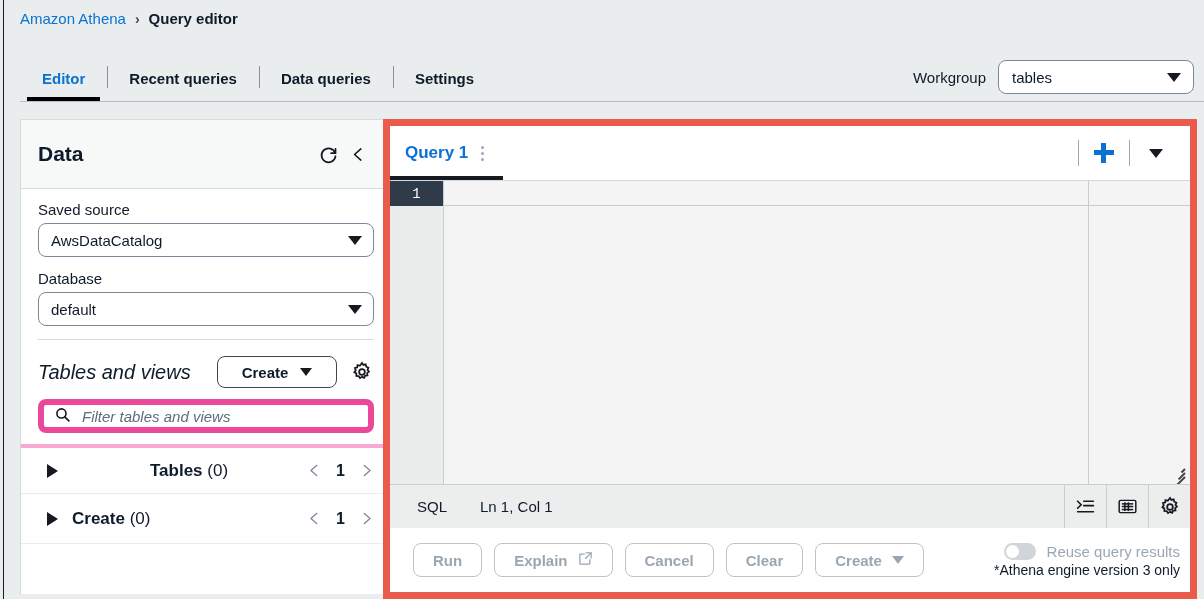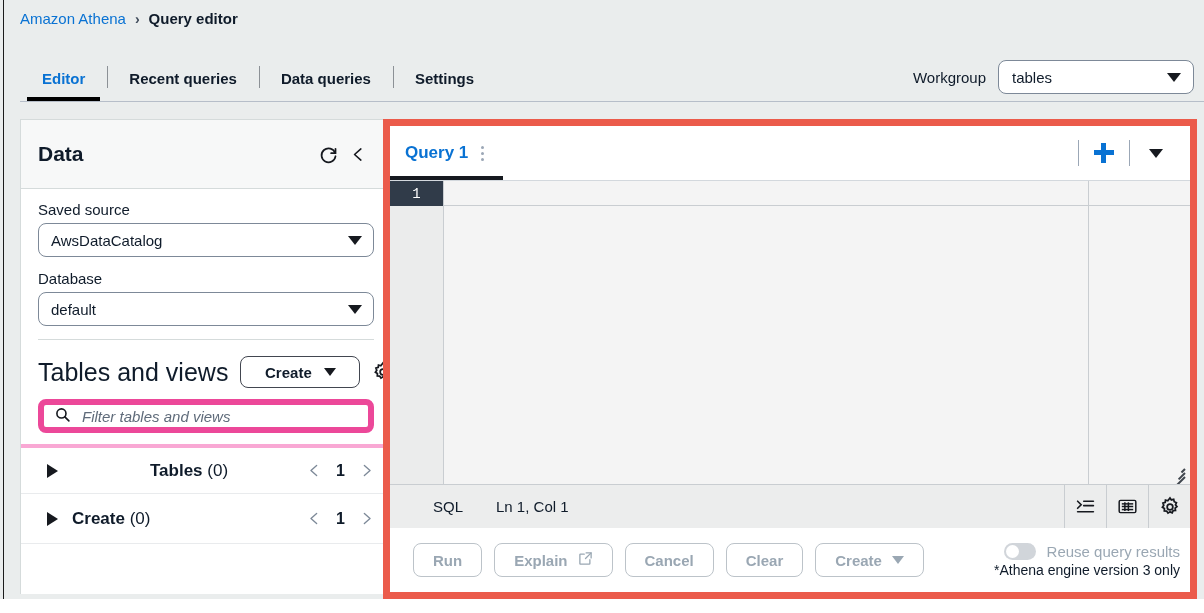--- a/index.html
+++ b/index.html
@@ -201,24 +201,25 @@
     margin-top: 13px;
   }
 
   .tv-header {
     display: flex;
     align-items: center;
     padding: 16px 16px 0 17px;
     gap: 12px;
   }
   .tv-title {
-    font-size: 25px;
+    font-size: 20px;
     color: #0f1b2a;
     flex: 1;
     white-space: nowrap;
+    font-style: italic;
   }
   .create-btn {
     height: 32px;
     min-width: 120px;
     background: #ffffff;
     border: 1px solid #424650;
     border-radius: 8px;
     display: flex;
     align-items: center;
     justify-content: center;
@@ -461,21 +462,21 @@
   .resize-grip i:nth-child(1) { bottom: 2px;  width: 13px; }
   .resize-grip i:nth-child(2) { bottom: 6px;  width: 9px;  }
   .resize-grip i:nth-child(3) { bottom: 10px; width: 5px;  }
 
   .status-bar {
     height: 44px;
     background: #eceded;
     border-top: 1px solid #c9cdd1;
     display: flex;
     align-items: center;
-    padding-left: 43px;
+    padding-left: 27px;
     gap: 33px;
   }
   .status-text { font-size: 15px; color: #0f1b2a; white-space: nowrap; }
   .status-spacer { flex: 1; }
   .status-icons { display: flex; align-items: stretch; height: 44px; }
   .sicon {
     width: 42px;
     display: flex;
     align-items: center;
     justify-content: center;

